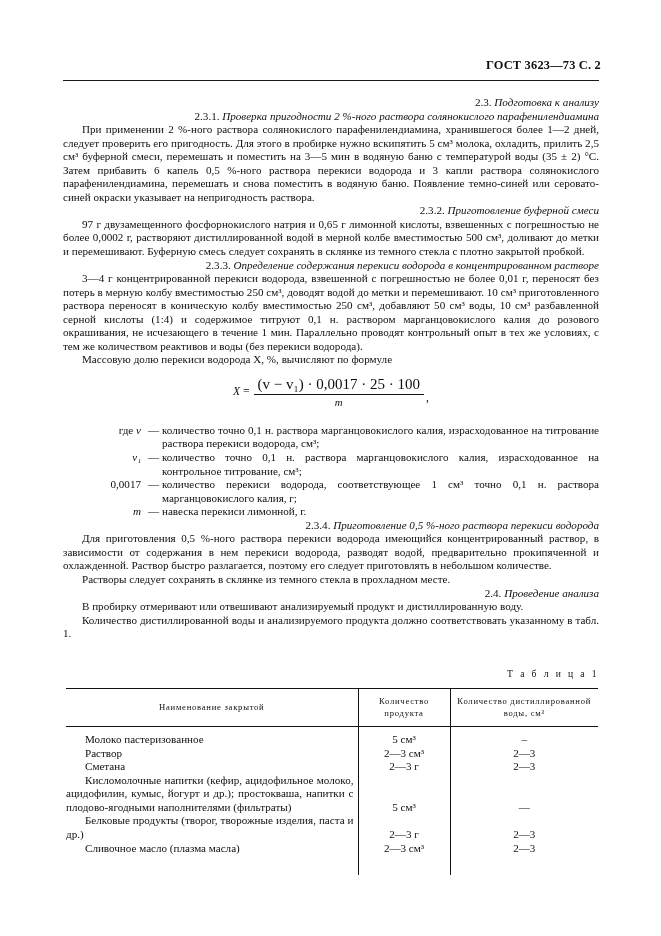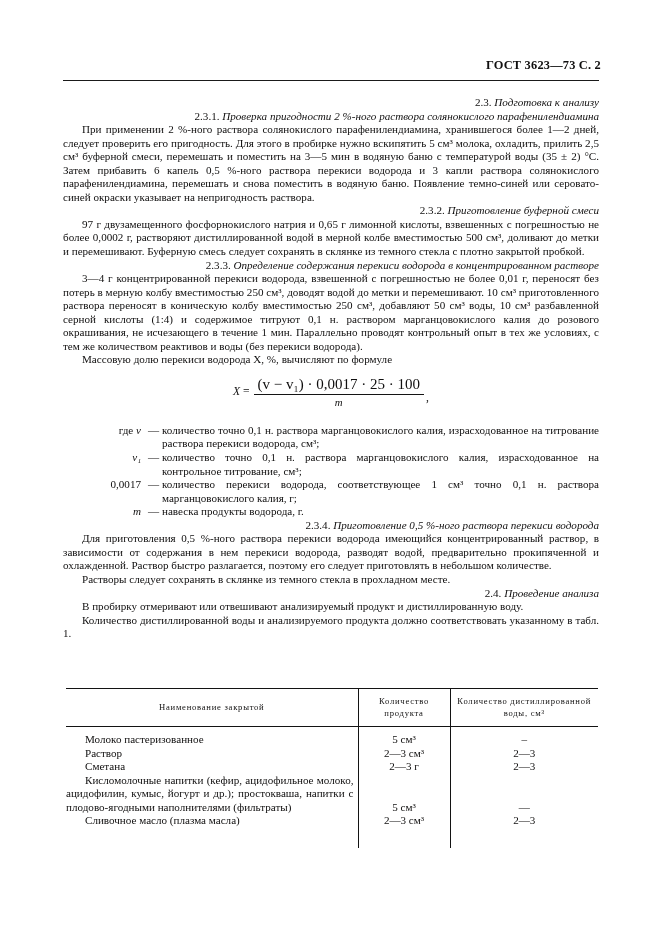--- a/index.html
+++ b/index.html
@@ -234,39 +234,40 @@
           <td class="l-def">количество точно 0,1 н. раствора марганцовокислого калия, израсходованное на контрольное титрование, см³;</td>
         </tr>
         <tr>
           <td class="l-key"><span>0,0017</span></td>
           <td class="l-dash">—</td>
           <td class="l-def">количество перекиси водорода, соответствующее 1 см³ точно 0,1 н. раствора марганцовокислого калия, г;</td>
         </tr>
         <tr>
           <td class="l-key"><span class="var">m</span></td>
           <td class="l-dash">—</td>
-          <td class="l-def">навеска продукты водорода, г.</td>
+          <td class="l-def">навеска перекиси лимонной, г.</td>
         </tr>
       </tbody>
     </table>
 
     <p class="head"><span class="num">2.3.4. </span><span>Приготовление 0,5 %-ного раствора перекиси водорода</span></p>
 
     <p class="indent">Для приготовления 0,5 %-ного раствора перекиси водорода имеющийся концентрированный раствор, в зависимости от содержания в нем перекиси водорода, разводят водой, предварительно прокипяченной и охлажденной. Раствор быстро разлагается, поэтому его следует приготовлять в небольшом количестве.</p>
 
     <p class="indent">Растворы следует сохранять в склянке из темного стекла в прохладном месте.</p>
 
     <p class="head"><span class="num">2.4. </span><span>Проведение анализа</span></p>
 
     <p class="indent">В пробирку отмеривают или отвешивают анализируемый продукт и дистиллированную воду.</p>
 
     <p class="indent">Количество дистиллированной воды и анализируемого продукта должно соответствовать указанному в табл. 1.</p>
 
   </div>
 
+  <div class="table-caption">Т а б л и ц а   1</div>
 
   <table class="data-table">
     <colgroup>
       <col class="c1">
         <col class="c2">
         <col class="c3">
     </colgroup>
     <thead>
       <tr>
         <th>Наименование  закрытой</th>
@@ -298,20 +299,27 @@
       </tr>
       <tr>
         <td class="name">
             <span class="pname">Кисломолочные напитки (кефир, ацидофильное молоко, ацидофилин, кумыс, йогурт и др.); простокваша, напитки с плодово-ягодными наполнителями (фильтраты)</span>
           </td>
         <td class="qty" style="vertical-align:bottom">5 см³</td>
         <td class="water" style="vertical-align:bottom">—</td>
       </tr>
       <tr>
         <td class="name">
+            <span class="pname">Белковые продукты (творог, творожные изделия, паста и др.)</span>
+          </td>
+        <td class="qty" style="vertical-align:bottom">2—3 г</td>
+        <td class="water" style="vertical-align:bottom">2—3</td>
+      </tr>
+      <tr>
+        <td class="name">
             <span class="pname">Сливочное масло (плазма масла)</span>
           </td>
         <td class="qty">2—3 см³</td>
         <td class="water">2—3</td>
       </tr>
       <tr class="tail">
         <td class="name"></td>
         <td class="qty"></td>
         <td class="water"></td>
       </tr>

